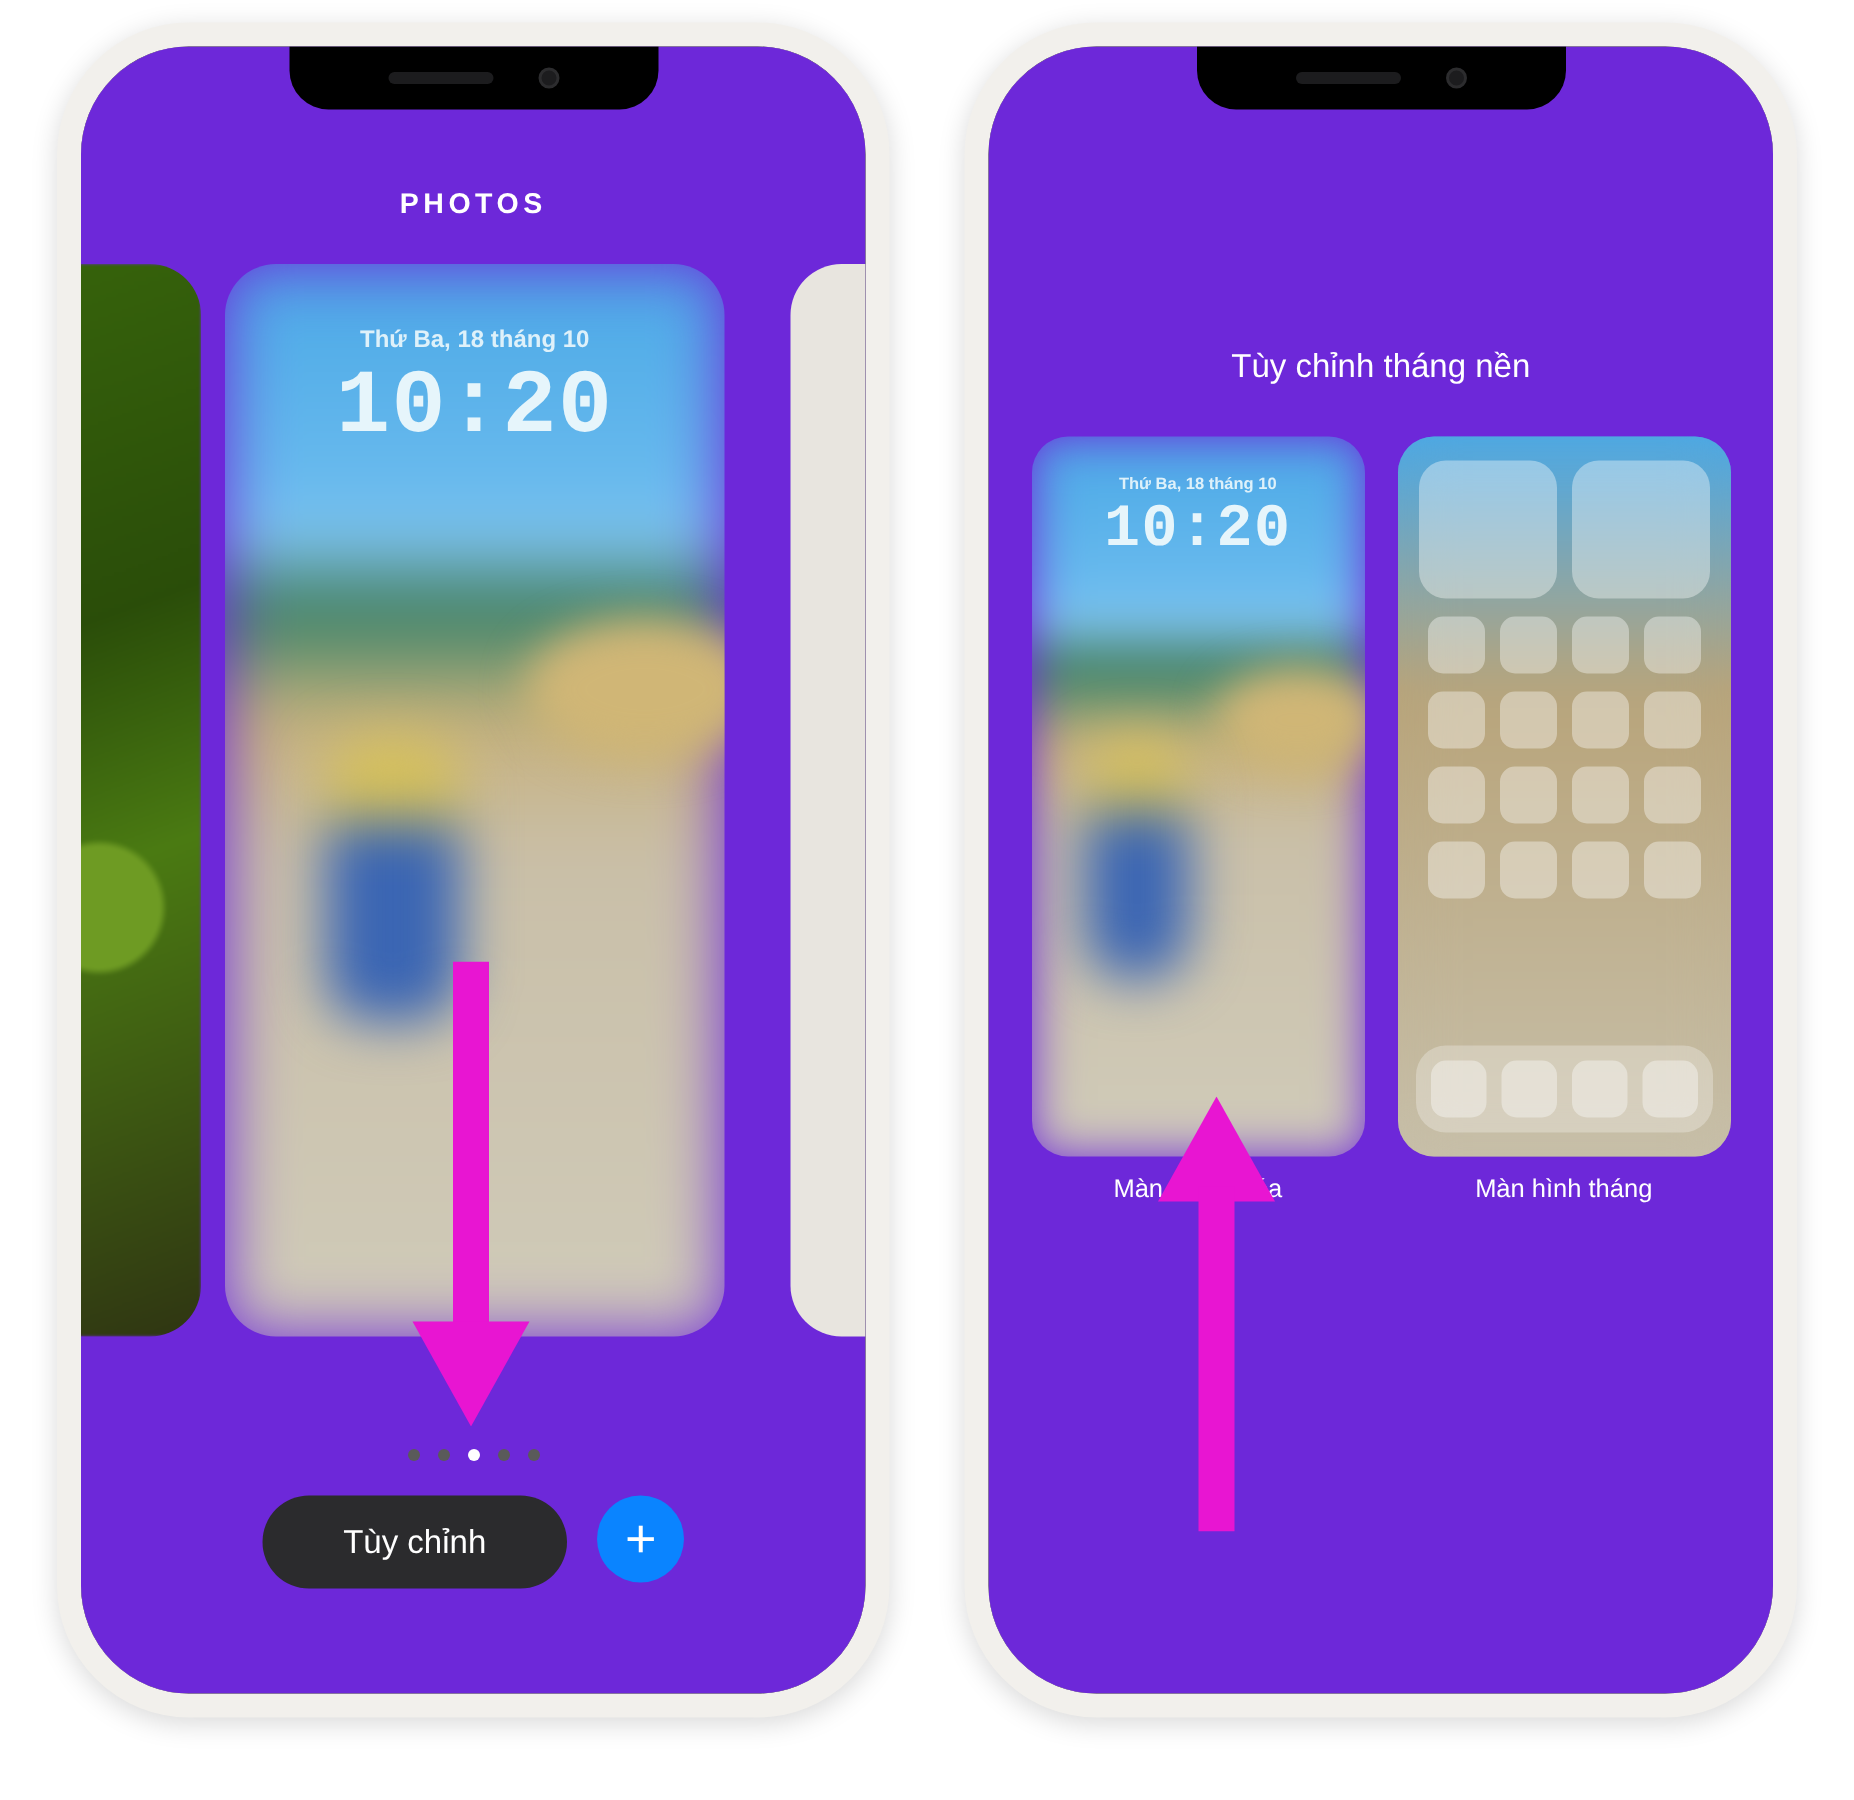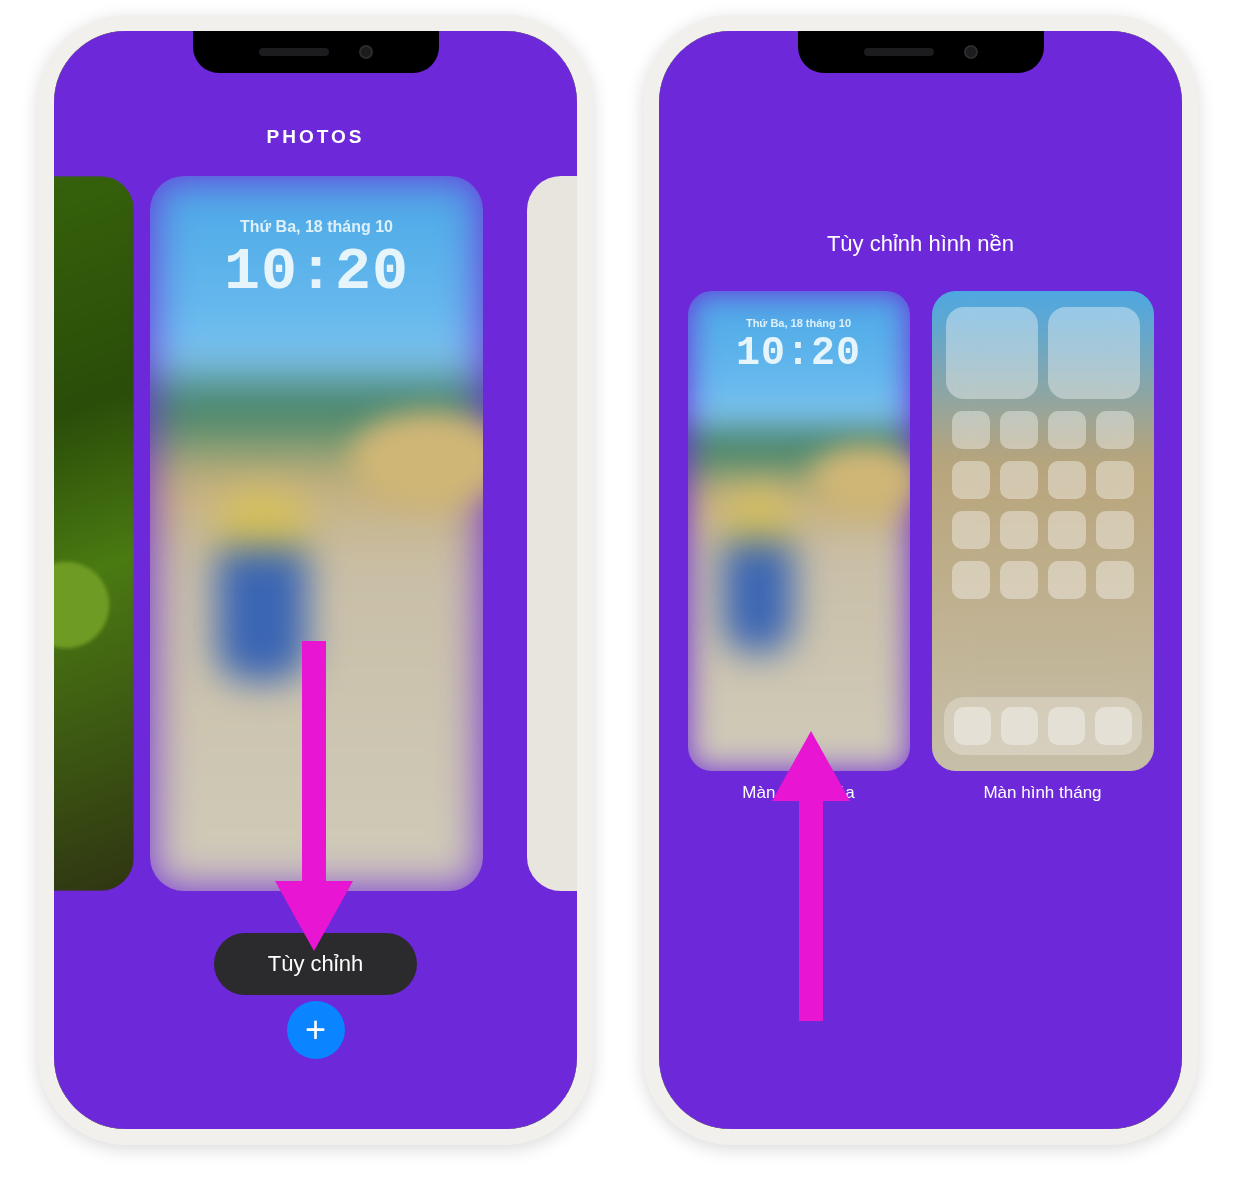--- a/index.html
+++ b/index.html
@@ -114,21 +114,21 @@
 
   .ws-pager {
     position:absolute; bottom:155px; left:0; right:0;
     display:flex; justify-content:center; gap:12px;
   }
   .ws-pager .dot { width:8px; height:8px; border-radius:50%; background:#5a5a5a; }
   .ws-pager .dot.active { background:#fff; }
 
   .ws-bottom {
     position:absolute; bottom:70px; left:0; right:0;
-    display:flex; align-items:center; justify-content:center; gap:6px;flex-direction:column;
+    display:flex; justify-content:center; gap:20px;
   }
   .ws-customize-btn {
     background:#2b2b2d;
     color:#fff;
     font-size:22px;
     font-weight:500;
     border:none;
     border-radius:32px;
     padding:18px 54px;
   }
@@ -258,21 +258,21 @@
   </div>
 </div>
 
 <div class="phone">
   <div class="side-btn btn-mute"></div>
   <div class="side-btn btn-vol1"></div>
   <div class="side-btn btn-vol2"></div>
   <div class="side-btn btn-pwr"></div>
 
   <div class="screen">
-    <div class="cw-title">Tùy chỉnh hình nền</div>
+    <div class="cw-title">Tùy chỉnh tháng nền</div>
 
     <div class="cw-row">
 
       <div class="cw-col">
         <div class="cw-card">
           <div class="beach-bg"></div>
           <div class="hat" style="left:55%; top:32%; width:110px; height:70px;"></div>
           <div class="kid" style="left:16%; top:42%; width:70px; height:160px;"></div>
           <div class="clock">
             <div class="date">Thứ Ba, 18 tháng 10</div>

